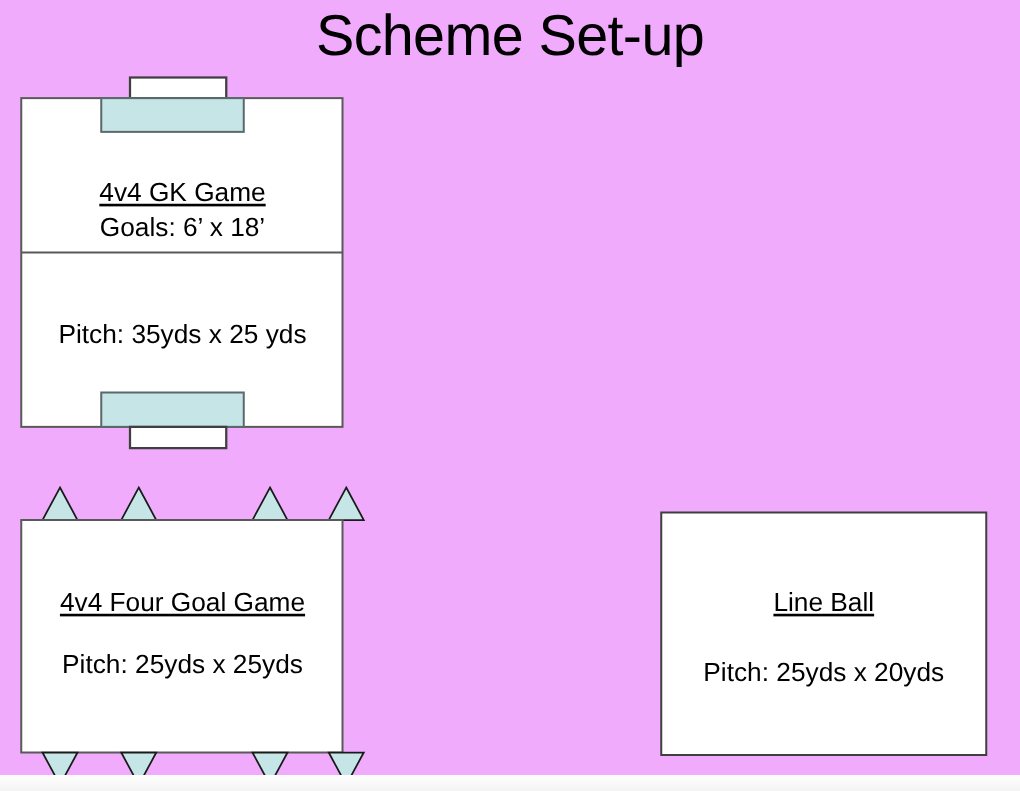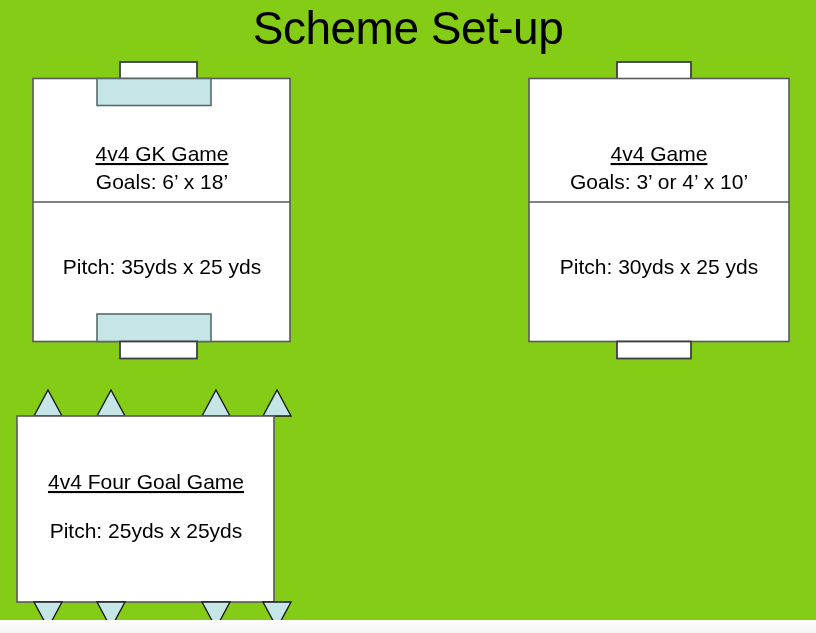--- a/index.html
+++ b/index.html
@@ -14,21 +14,21 @@
     position: relative;
     overflow: hidden;
     font-family: "Liberation Sans", sans-serif;
     background: #ffffff;
   }
   #slide {
     position: absolute;
     left: 0; top: 0;
     width: 816px;
     height: 633px;
-    background: #84cc16;
+    background: #f0abfc;
   }
   #page-title {
     position: absolute;
     left: 0;
     top: 2px;
     width: 816px;
     text-align: center;
     font-size: 46px;
     font-weight: 400;
     color: #000000;
@@ -96,57 +96,41 @@
     background: linear-gradient(#ffffff, #f3f3f3);
   }
 </style>
 </head>
 <body>
 
 <div id="slide">
 
   <div id="page-title">Scheme Set-up</div>
 
-  <div class="diagram" style="left:20px; top:55px; width:290px; height:310px;">
+  <div class="diagram" style="left:4px; top:55px; width:290px; height:310px;">
     <svg width="290" height="310" viewBox="0 0 290 310">
 
       <rect class="goal-box" x="100" y="7" width="77" height="17"></rect>
 
       <rect class="pitch-rect" x="13" y="23.5" width="257" height="263"></rect>
 
       <line class="midline" x1="13" y1="147" x2="270" y2="147"></line>
 
       <rect class="pen-box" x="77" y="23.5" width="114" height="27"></rect>
 
       <rect class="pen-box" x="77" y="259" width="114" height="27.5"></rect>
 
       <rect class="goal-box" x="100" y="286.5" width="77" height="17"></rect>
 
       <text class="lbl lbl-title" x="142" y="106">4v4 GK Game</text>
       <text class="lbl lbl-sub" x="142" y="134">Goals: 6’ x 18’</text>
       <text class="lbl lbl-pitch" x="142" y="219">Pitch: 35yds x 25 yds</text>
     </svg>
   </div>
 
-  <div class="diagram" style="left:516px; top:55px; width:290px; height:310px;">
-    <svg width="290" height="310" viewBox="0 0 290 310">
-
-      <rect class="goal-box" x="101" y="7" width="74" height="17"></rect>
-
-      <rect class="pitch-rect" x="13" y="23.5" width="260" height="263"></rect>
-
-      <line class="midline" x1="13" y1="147" x2="273" y2="147"></line>
-
-      <rect class="goal-box" x="101" y="286.5" width="74" height="17"></rect>
-
-      <text class="lbl lbl-title" x="143" y="106">4v4 Game</text>
-      <text class="lbl lbl-sub" x="143" y="134">Goals: 3’ or 4’ x 10’</text>
-      <text class="lbl lbl-pitch" x="143" y="219">Pitch: 30yds x 25 yds</text>
-    </svg>
-  </div>
 
   <div class="diagram" style="left:4px; top:385px; width:300px; height:248px;">
     <svg width="300" height="248" viewBox="0 0 300 248">
 
       <polygon class="cone" points="44,5 58,31 30,31"></polygon>
       <polygon class="cone" points="107,5 121,31 93,31"></polygon>
       <polygon class="cone" points="212,5 226,31 198,31"></polygon>
       <polygon class="cone" points="273,5 287,31 259,31"></polygon>
 
       <rect class="pitch-rect" x="13" y="31" width="257" height="186"></rect>
@@ -154,16 +138,23 @@
       <polygon class="cone" points="30,217 58,217 44,243"></polygon>
       <polygon class="cone" points="93,217 121,217 107,243"></polygon>
       <polygon class="cone" points="198,217 226,217 212,243"></polygon>
       <polygon class="cone" points="259,217 287,217 273,243"></polygon>
 
       <text class="lbl lbl-title" x="142" y="104">4v4 Four Goal Game</text>
       <text class="lbl lbl-pitch" x="142" y="153">Pitch: 25yds x 25yds</text>
     </svg>
   </div>
 
+  <div class="diagram" style="left:516px; top:400px; width:290px; height:215px;">
+    <svg width="290" height="215" viewBox="0 0 290 215">
+      <rect class="pitch-rect-dark" x="13" y="10" width="260" height="194"></rect>
+      <text class="lbl lbl-title" x="143" y="89">Line Ball</text>
+      <text class="lbl lbl-pitch" x="143" y="145">Pitch: 25yds x 20yds</text>
+    </svg>
+  </div>
 
   <div class="footer-band"></div>
 
 </div>
 
 </body></html>

